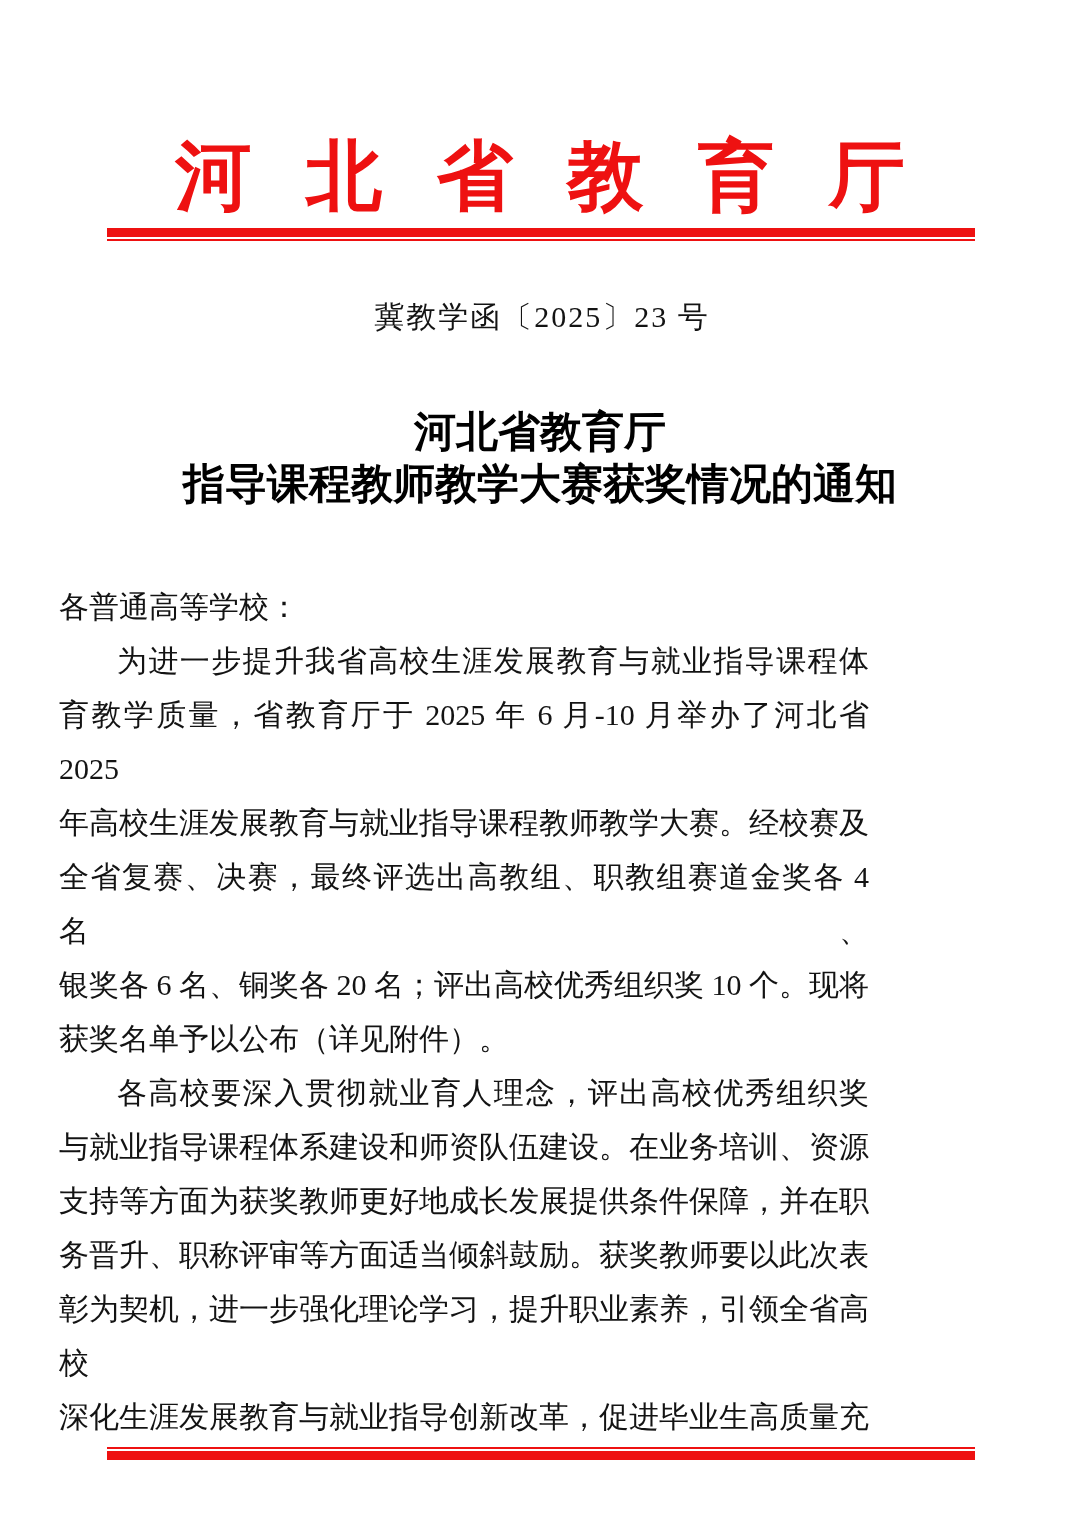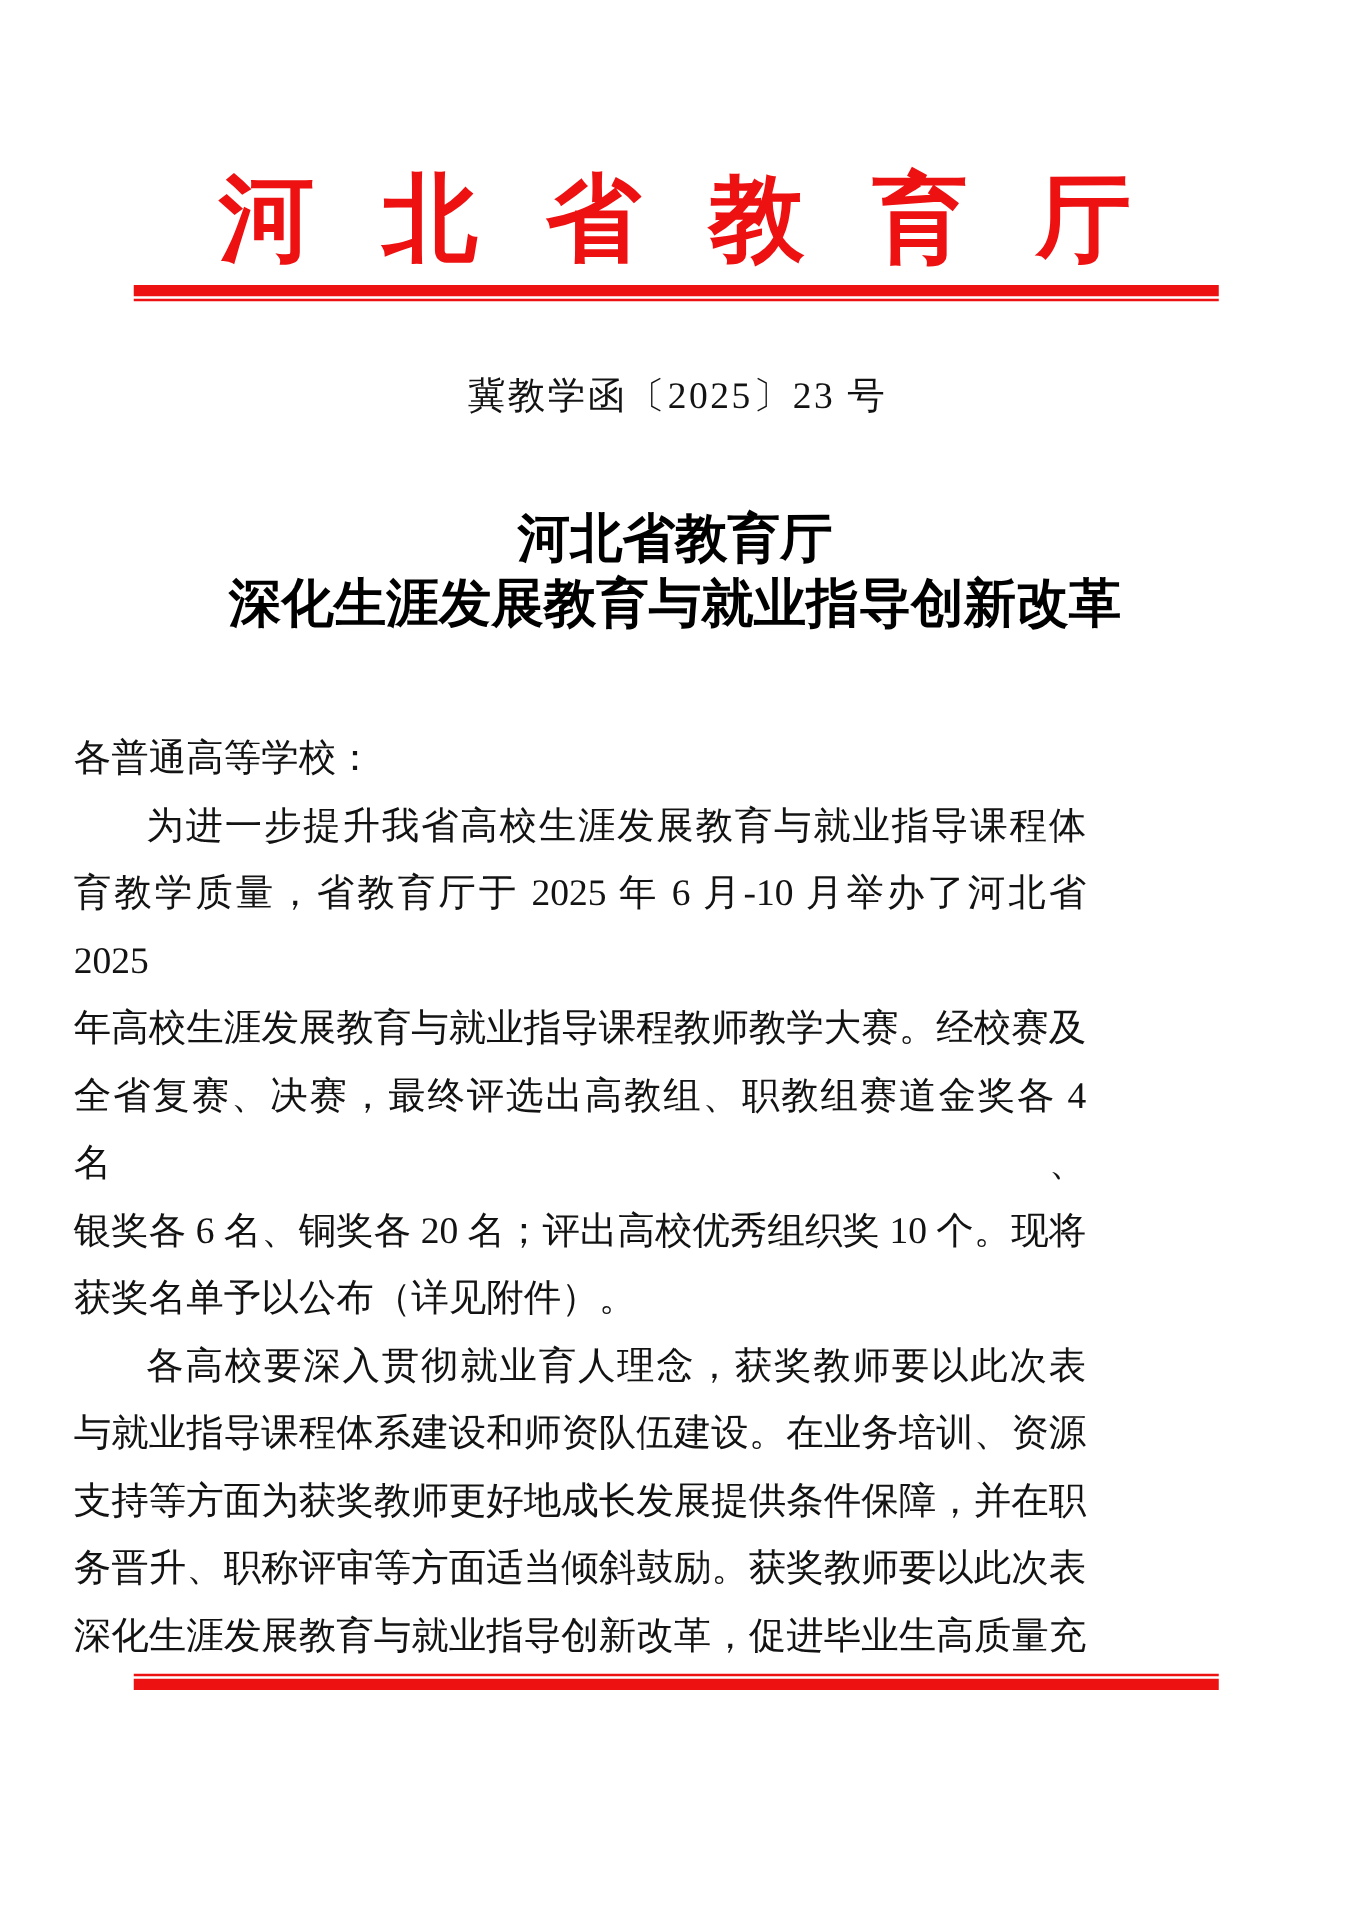--- a/index.html
+++ b/index.html
@@ -73,37 +73,38 @@
     <div class="rule rule-top">
       <div class="bar-thick"></div>
       <div class="bar-thin"></div>
     </div>
   </header>
 
   <div class="doc-number">冀教学函〔2025〕23 号</div>
 
   <h1 class="title">
     <div class="title-line">河北省教育厅</div>
-    <div class="title-line">深化生涯发展教育与就业指导创新改革</div>
+    <div class="title-line">指导课程教师教学大赛获奖情况的通知</div>
   </h1>
 
   <main class="bodytext">
     <p class="line">各普通高等学校：</p>
 
     <p class="line fill indent">为进一步提升我省高校生涯发展教育与就业指导课程体</p>
     <p class="line fill">育教学质量，省教育厅于 2025 年 6 月-10 月举办了河北省 2025</p>
     <p class="line fill">年高校生涯发展教育与就业指导课程教师教学大赛。经校赛及</p>
     <p class="line fill">全省复赛、决赛，最终评选出高教组、职教组赛道金奖各 4 名、</p>
     <p class="line fill">银奖各 6 名、铜奖各 20 名；评出高校优秀组织奖 10 个。现将</p>
     <p class="line">获奖名单予以公布（详见附件）。</p>
 
-    <p class="line fill indent">各高校要深入贯彻就业育人理念，获奖教师要以此次表</p>
+    <p class="line fill indent">各高校要深入贯彻就业育人理念，评出高校优秀组织奖</p>
     <p class="line fill">与就业指导课程体系建设和师资队伍建设。在业务培训、资源</p>
     <p class="line fill">支持等方面为获奖教师更好地成长发展提供条件保障，并在职</p>
     <p class="line fill">务晋升、职称评审等方面适当倾斜鼓励。获奖教师要以此次表</p>
+    <p class="line fill">彰为契机，进一步强化理论学习，提升职业素养，引领全省高校</p>
     <p class="line fill">深化生涯发展教育与就业指导创新改革，促进毕业生高质量充</p>
   </main>
 
   <footer>
     <div class="rule rule-bottom">
       <div class="bar-thin"></div>
       <div class="bar-thick"></div>
     </div>
   </footer>
 

